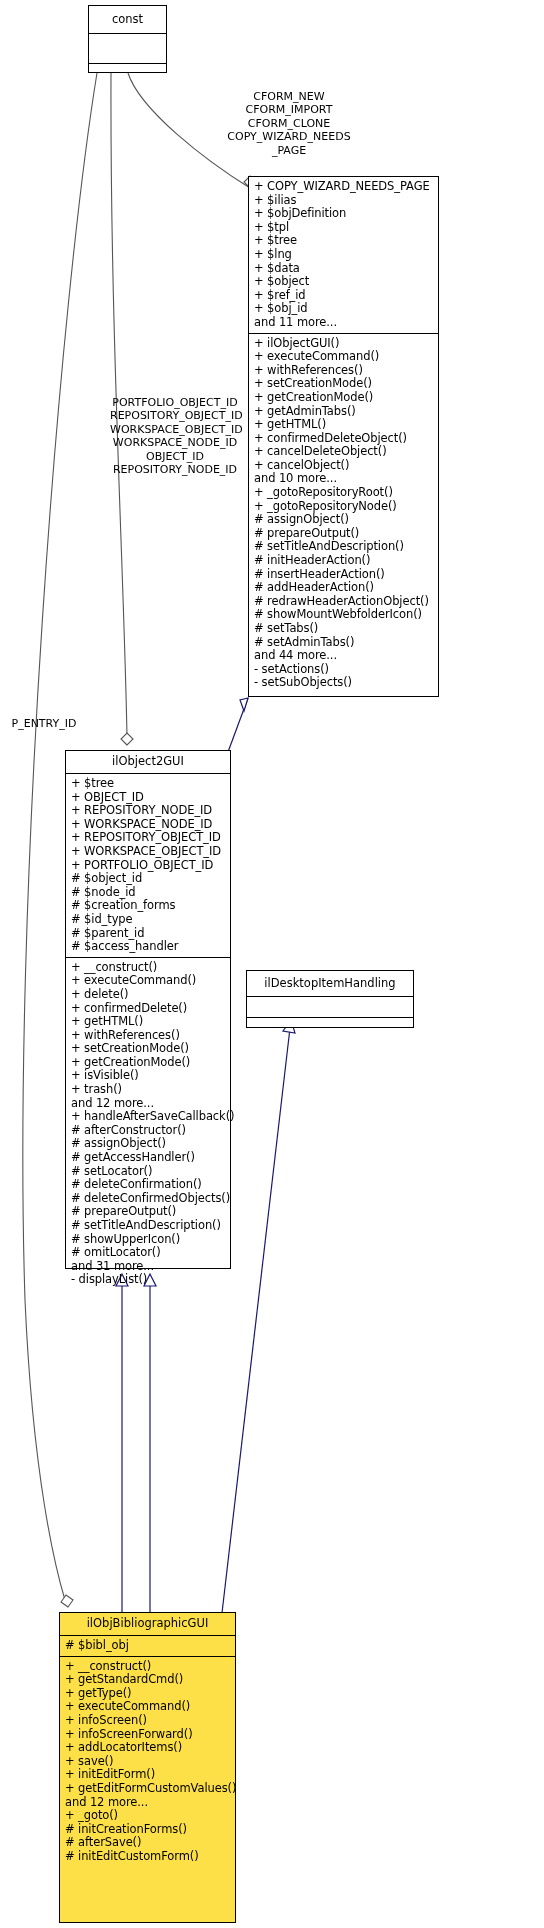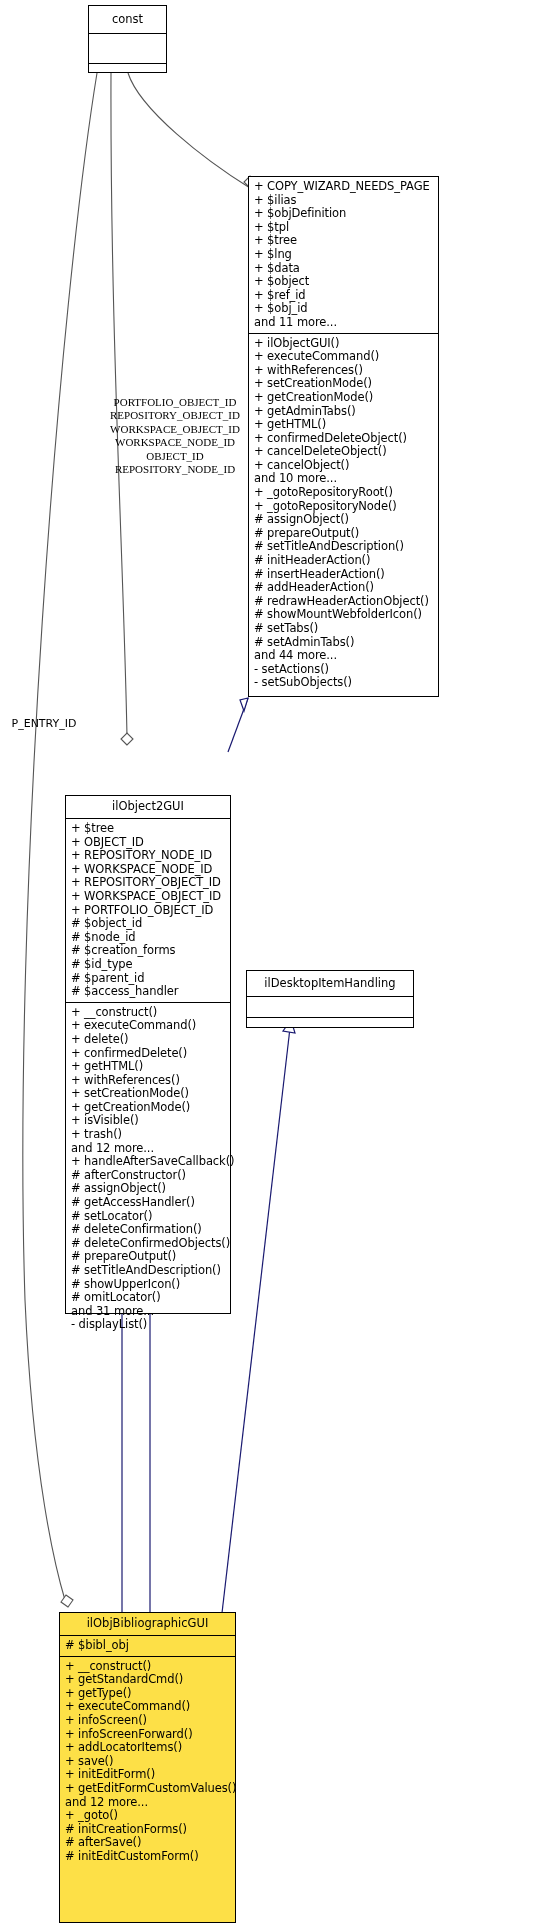--- a/index.html
+++ b/index.html
@@ -150,21 +150,21 @@
       <div class="row"># redrawHeaderActionObject()</div>
       <div class="row"># showMountWebfolderIcon()</div>
       <div class="row"># setTabs()</div>
       <div class="row"># setAdminTabs()</div>
       <div class="row">and 44 more...</div>
       <div class="row">- setActions()</div>
       <div class="row">- setSubObjects()</div>
     </div>
   </div>
 
-  <div class="node" style="left:65px; top:795px; width:166px; height:519px;">
+  <div class="node" style="left:65px; top:750px; width:166px; height:519px;">
     <div class="title">ilObject2GUI</div>
     <div class="compartment">
       <div class="row">+ $tree</div>
       <div class="row">+ OBJECT_ID</div>
       <div class="row">+ REPOSITORY_NODE_ID</div>
       <div class="row">+ WORKSPACE_NODE_ID</div>
       <div class="row">+ REPOSITORY_OBJECT_ID</div>
       <div class="row">+ WORKSPACE_OBJECT_ID</div>
       <div class="row">+ PORTFOLIO_OBJECT_ID</div>
       <div class="row"># $object_id</div>
@@ -224,22 +224,27 @@
       <div class="row">+ initEditForm()</div>
       <div class="row">+ getEditFormCustomValues()</div>
       <div class="row">and 12 more...</div>
       <div class="row">+ _goto()</div>
       <div class="row"># initCreationForms()</div>
       <div class="row"># afterSave()</div>
       <div class="row"># initEditCustomForm()</div>
     </div>
   </div>
 
-
-  <div class="edge-label" style="left:110px; top:396px; width:130px; white-space:pre-line;font-family:Liberation Serif, serif;">PORTFOLIO_OBJECT_ID
+  <div class="edge-label" style="left:214px; top:90px; width:150px; white-space:pre-line;">CFORM_NEW
+CFORM_IMPORT
+CFORM_CLONE
+COPY_WIZARD_NEEDS
+_PAGE</div>
+
+  <div class="edge-label" style="left:110px; top:396px; width:130px; white-space:pre-line;">PORTFOLIO_OBJECT_ID
 REPOSITORY_OBJECT_ID
 WORKSPACE_OBJECT_ID
 WORKSPACE_NODE_ID
 OBJECT_ID
 REPOSITORY_NODE_ID</div>
 
   <div class="edge-label left" style="left:4px; top:717px; width:80px;">P_ENTRY_ID</div>
 
 </div>
 

